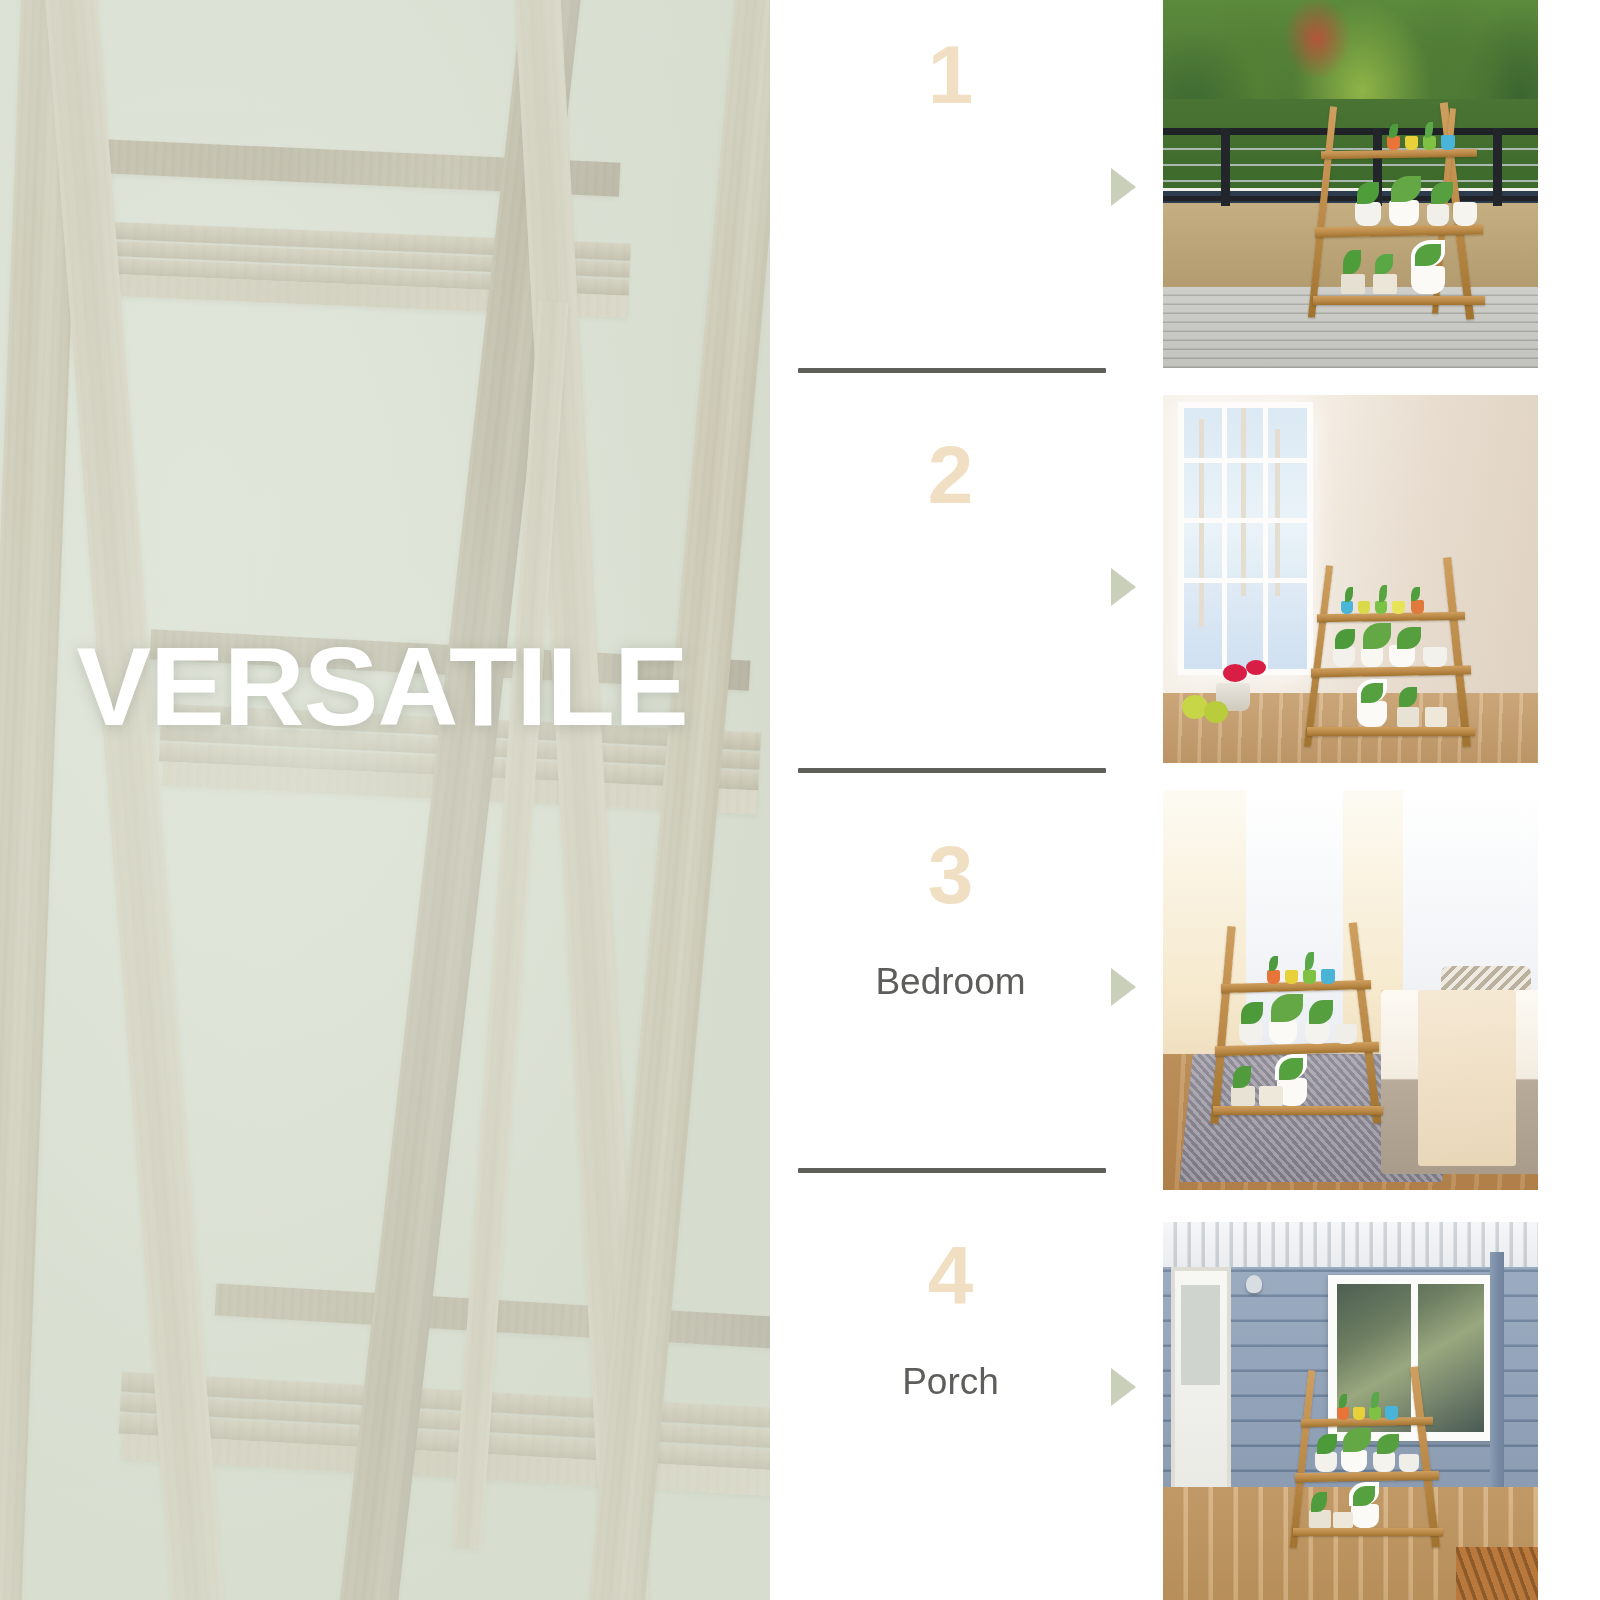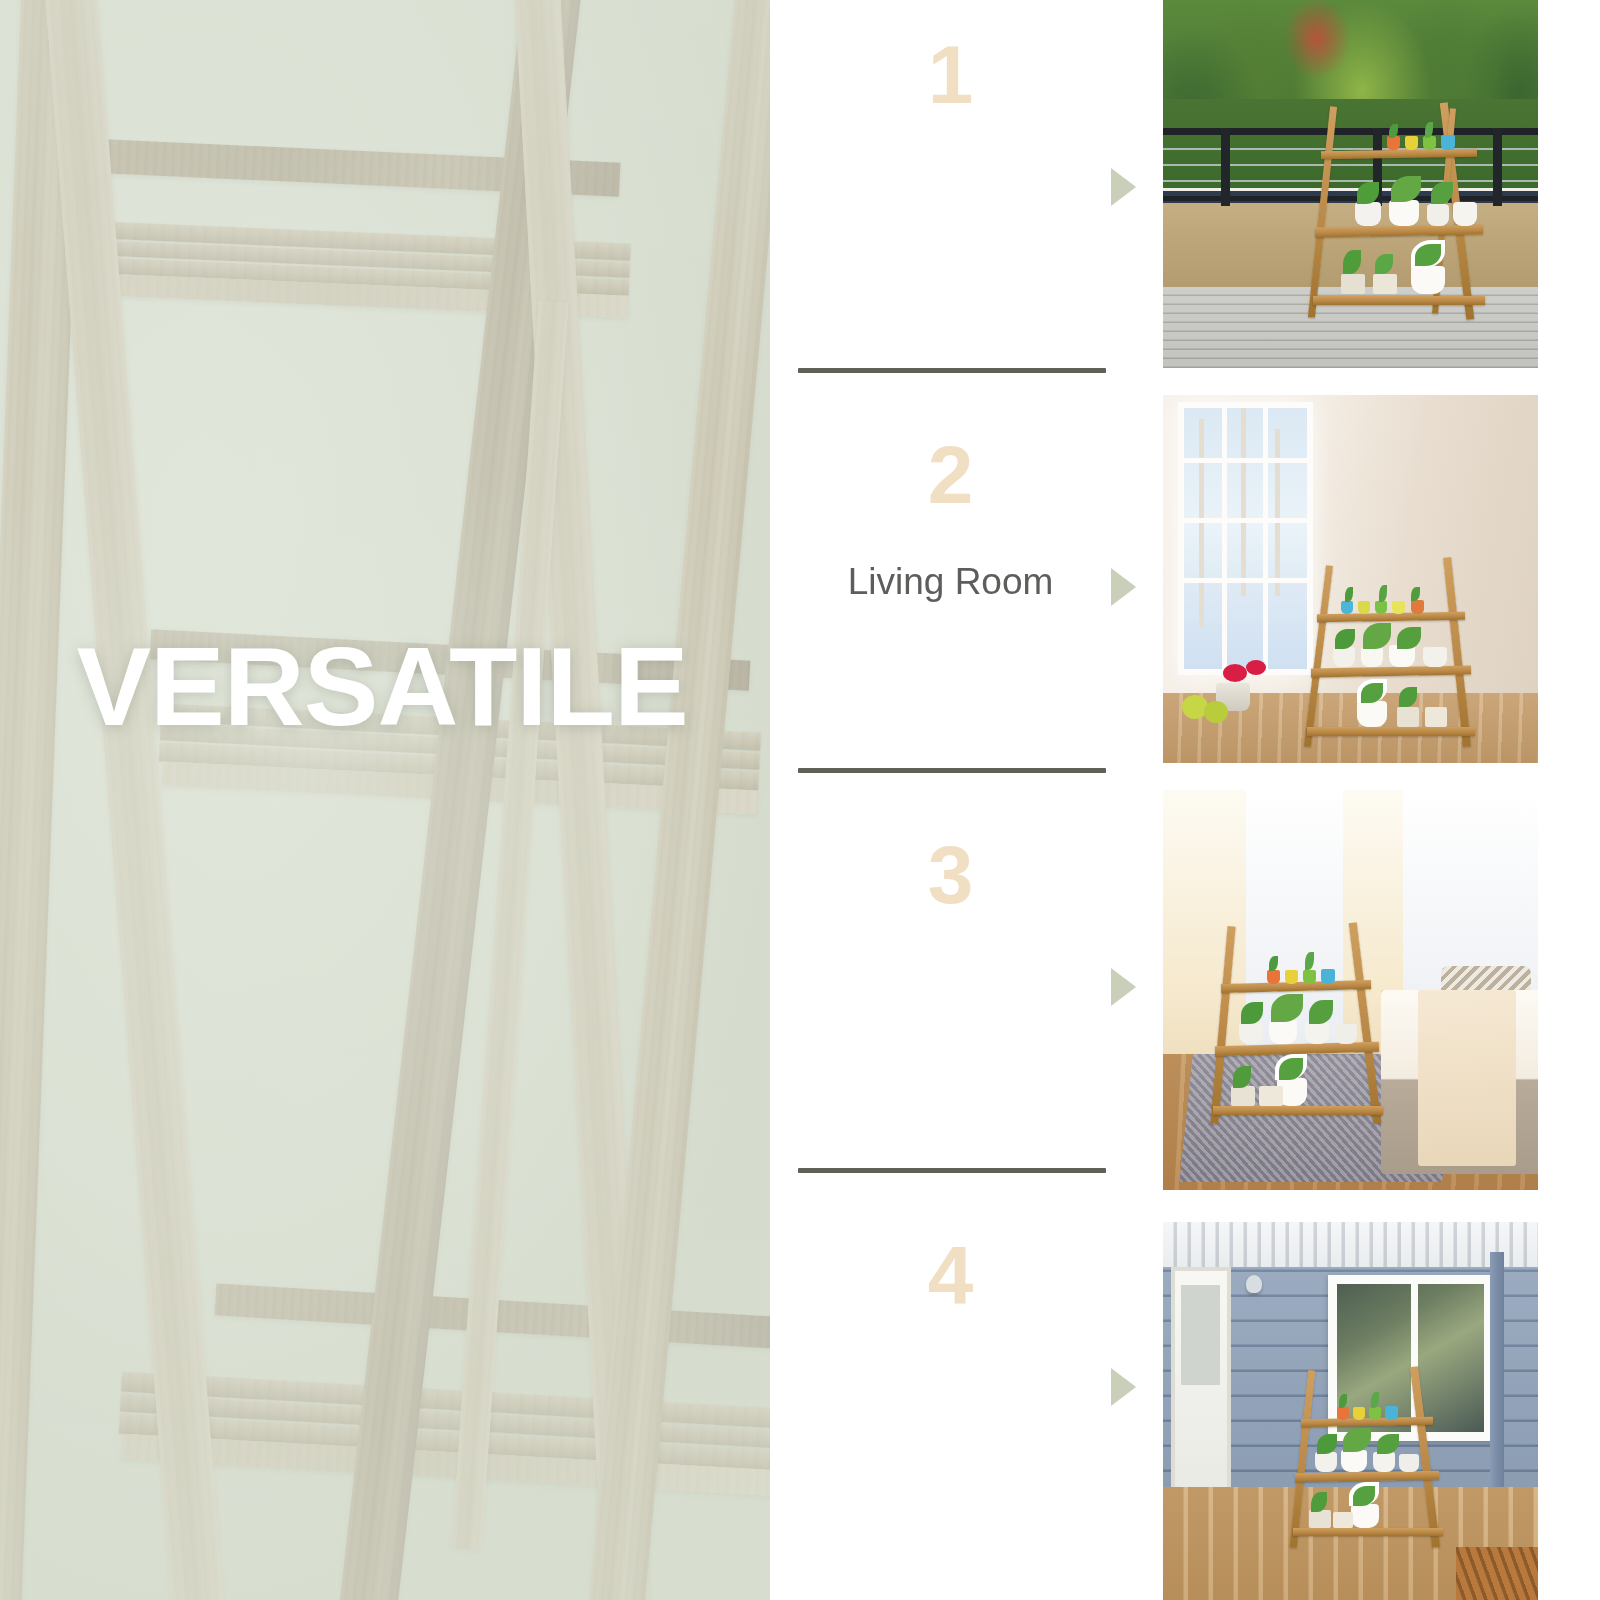--- a/index.html
+++ b/index.html
@@ -295,33 +295,34 @@
   <section class="steps">
 
     <div class="step">
       <div class="step-num">1</div>
       <div class="step-arrow"></div>
       <div class="step-rule"></div>
     </div>
 
     <div class="step">
       <div class="step-num">2</div>
-      <div class="step-label">Living Room</div>
       <div class="step-arrow"></div>
       <div class="step-rule"></div>
     </div>
 
     <div class="step">
       <div class="step-num">3</div>
+      <div class="step-label">Bedroom</div>
       <div class="step-arrow"></div>
       <div class="step-rule"></div>
     </div>
 
     <div class="step">
       <div class="step-num">4</div>
+      <div class="step-label">Porch</div>
       <div class="step-arrow"></div>
     </div>
 
   </section>
 
   <section class="gallery">
 
     <figure class="shot" id="shot1">
       <div class="scene">
         <div class="s1-sky"></div>

